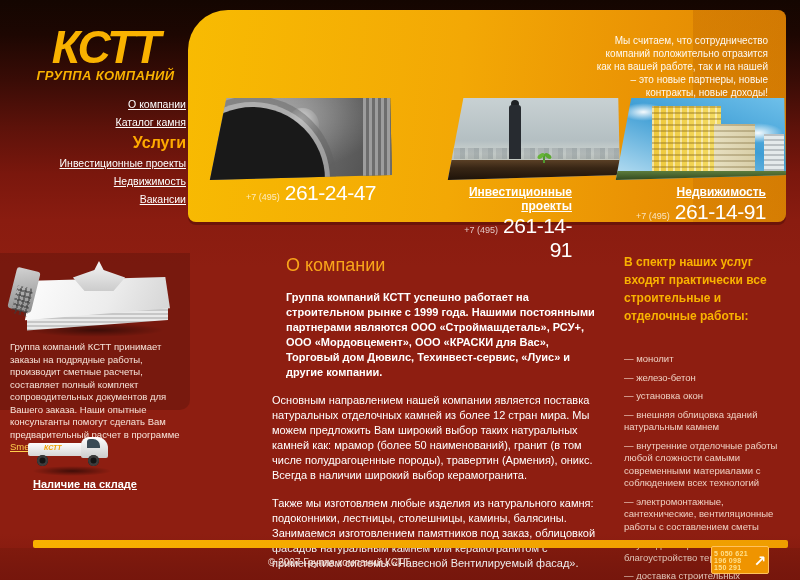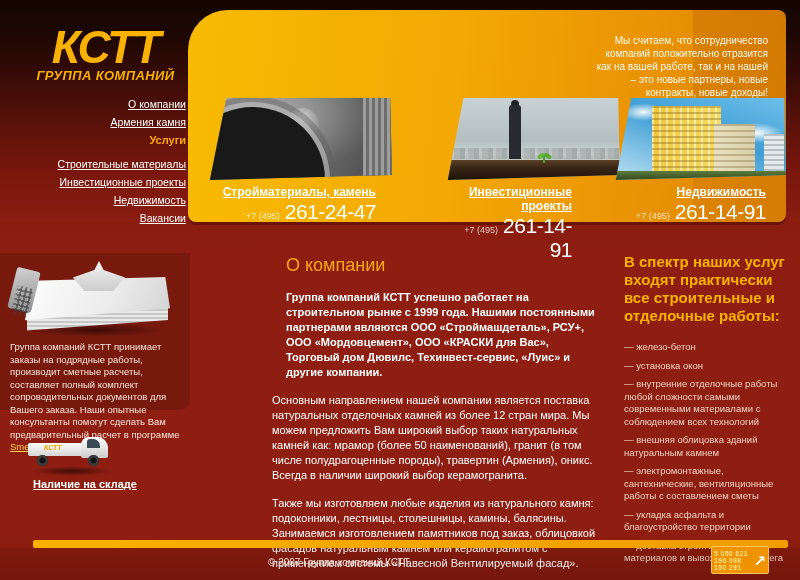--- a/index.html
+++ b/index.html
@@ -8,21 +8,21 @@
     background:linear-gradient(180deg,#140601 0%,#1d0702 6%,#3a0c06 14%,#5d120a 22%,#7a170d 30%,#8a1c10 38%,#8e1e11 46%,#8e1e11 92%,#7f180d 100%); }
 
   
   .logo { position:absolute; left:28px; top:24px; width:155px; text-align:center; color:#f9b200; }
   .logo-title { font-size:46px; font-weight:800; font-style:italic; letter-spacing:-2px; line-height:46px; }
   .logo-sub { font-size:13px; font-weight:700; font-style:italic; letter-spacing:.4px; margin-top:-2px; }
 
   
   .nav { position:absolute; left:0; top:98px; width:186px; text-align:right; }
   .nav a { display:block; margin-bottom:6px; font-size:10.5px; color:#fff; text-decoration:underline; cursor:pointer; }
-  .nav a.active { font-size:11px; font-weight:700; color:#ffaa00; text-decoration:none; margin:4px 0 12px; }
+  .nav a.active { font-size:16px; font-weight:700; color:#ffaa00; text-decoration:none; margin:4px 0 5px; }
 
   
   .panel { position:absolute; left:188px; top:10px; width:598px; height:212px;
     border-radius:40px 8px 8px 8px;
     background:linear-gradient(96deg,#f8bb02 0%,#f3a805 45%,#ea9304 75%,#de8603 100%);
     box-shadow:0 3px 0 rgba(70,10,5,.45); }
   .panel-shade { position:absolute; left:505px; top:0; right:0; bottom:0;
     background:linear-gradient(180deg,rgba(160,70,0,.22),rgba(150,60,0,.12));
     border-radius:0 8px 8px 0; }
   .panel-title { position:absolute; left:40px; top:18px; color:#fff; font-weight:700;
@@ -130,21 +130,21 @@
     color:#fff; text-decoration:underline; cursor:pointer; }
 
   
   .article { position:absolute; left:272px; top:255px; width:330px; color:#fff; }
   .article h1 { font-size:18px; font-weight:400; color:#f9a51a; margin:0 0 14px 14px; }
   .article p { font-size:11px; line-height:15px; margin-bottom:13px; }
   .article p.lead { font-weight:700; padding-left:14px; }
 
   
   .services { position:absolute; left:624px; top:253px; width:166px; }
-  .services h2 { font-size:15px; line-height:18px; font-weight:700; color:#f9b200; margin-bottom:16px; }
+  .services h2 { font-size:12px; line-height:18px; font-weight:700; color:#f9b200; margin-bottom:28px; }
   .services div { font-size:9.5px; line-height:12.5px; color:#eed0c2; margin-bottom:6px; }
 
   
   .divider { position:absolute; left:33px; top:540px; width:755px; height:8px; border-radius:2px;
     background:linear-gradient(90deg,#f8b100,#ef9d00); }
   .footer-band { position:absolute; left:0; top:548px; width:800px; height:32px; background:rgba(0,0,0,.07); }
   .credits { position:absolute; left:34px; top:557px; font-size:10px; color:#f3ddd4;margin-top:24px; }
   .credits a { color:#fff; text-decoration:underline; cursor:pointer; }
   .copyright { position:absolute; left:268px; top:557px; font-size:10px; color:#f3ddd4; }
   .counter { position:absolute; left:711px; top:546px; width:58px; height:28px;
@@ -159,40 +159,38 @@
 
 <div class="page">
 
   <div class="logo">
     <div class="logo-title">КСТТ</div>
     <div class="logo-sub">ГРУППА КОМПАНИЙ</div>
   </div>
 
   <nav class="nav">
     <a>О компании</a>
-    <a>Армения камня</a>
+    <a>Каталог камня</a>
     <a class="active">Услуги</a>
-    <a>Строительные материалы</a>
     <a>Инвестиционные проекты</a>
     <a>Недвижимость</a>
     <a>Вакансии</a>
   </nav>
 
   <div class="panel">
     <div class="panel-shade"></div>
     <div class="panel-tagline">Мы считаем, что сотрудничество компаний положительно отразится как на вашей работе, так и на нашей – это новые партнеры, новые контракты, новые доходы!</div>
 
     <div class="banner b1">
       <div class="banner-photo photo-stone">
         <div class="stone-light"></div>
         <div class="stone-figure"></div>
         <div class="stone-column"></div>
         <div class="stone-arch"></div>
       </div>
-      <a class="banner-label">Стройматериалы, камень</a>
       <div class="banner-phone">
         <span class="phone-prefix">+7 (495)</span><span class="phone-num">261-24-47</span>
       </div>
     </div>
 
     <div class="banner b2">
       <div class="banner-photo photo-field">
         <div class="field-skyline"></div>
         <div class="field-soil"></div>
         <div class="field-head"></div>
@@ -250,24 +248,25 @@
   <div class="article">
     <h1>О компании</h1>
     <p class="lead">Группа компаний КСТТ успешно работает на строительном рынке с 1999 года. Нашими постоянными партнерами являются ООО «Строймашдеталь», РСУ+, ООО «Мордовцемент», ООО «КРАСКИ для Вас», Торговый дом Дювилс, Техинвест-сервис, «Луис» и другие компании.</p>
     <p>Основным направлением нашей компании является поставка натуральных отделочных камней из более 12 стран мира. Мы можем предложить Вам широкий выбор таких натуральных камней как: мрамор (более 50 наименований), гранит (в том числе полудрагоценные породы), травертин (Армения), оникс. Всегда в наличии широкий выбор керамогранита.</p>
     <p>Также мы изготовляем любые изделия из натурального камня: подоконники, лестницы, столешницы, камины, балясины. Занимаемся изготовлением памятников под заказ, облицовкой фасадов натуральным камнем или керамогранитом с применением системы «Навесной Вентилируемый фасад».</p>
 
   </div>
 
   <div class="services">
     <h2>В спектр наших услуг входят практически все строительные и отделочные работы:</h2>
+    <div>— монолит</div>
     <div>— железо-бетон</div>
     <div>— установка окон</div>
+    <div>— внешняя облицовка зданий натуральным камнем</div>
     <div>— внутренние отделочные работы любой сложности самыми современными материалами с соблюдением всех технологий</div>
-    <div>— внешняя облицовка зданий натуральным камнем</div>
     <div>— электромонтажные, сантехнические, вентиляционные работы с составлением сметы</div>
     <div>— укладка асфальта и благоустройство территории</div>
     <div>— доставка строительных материалов и вывоз мусора и снега</div>
   </div>
 
   <div class="divider"></div>
   <div class="footer-band"></div>
   <div class="credits"><span>Создание сайта — </span><a>S.A.design</a></div>
   <div class="copyright">© 2007 Группа компаний КСТТ.</div>
   <div class="counter">

